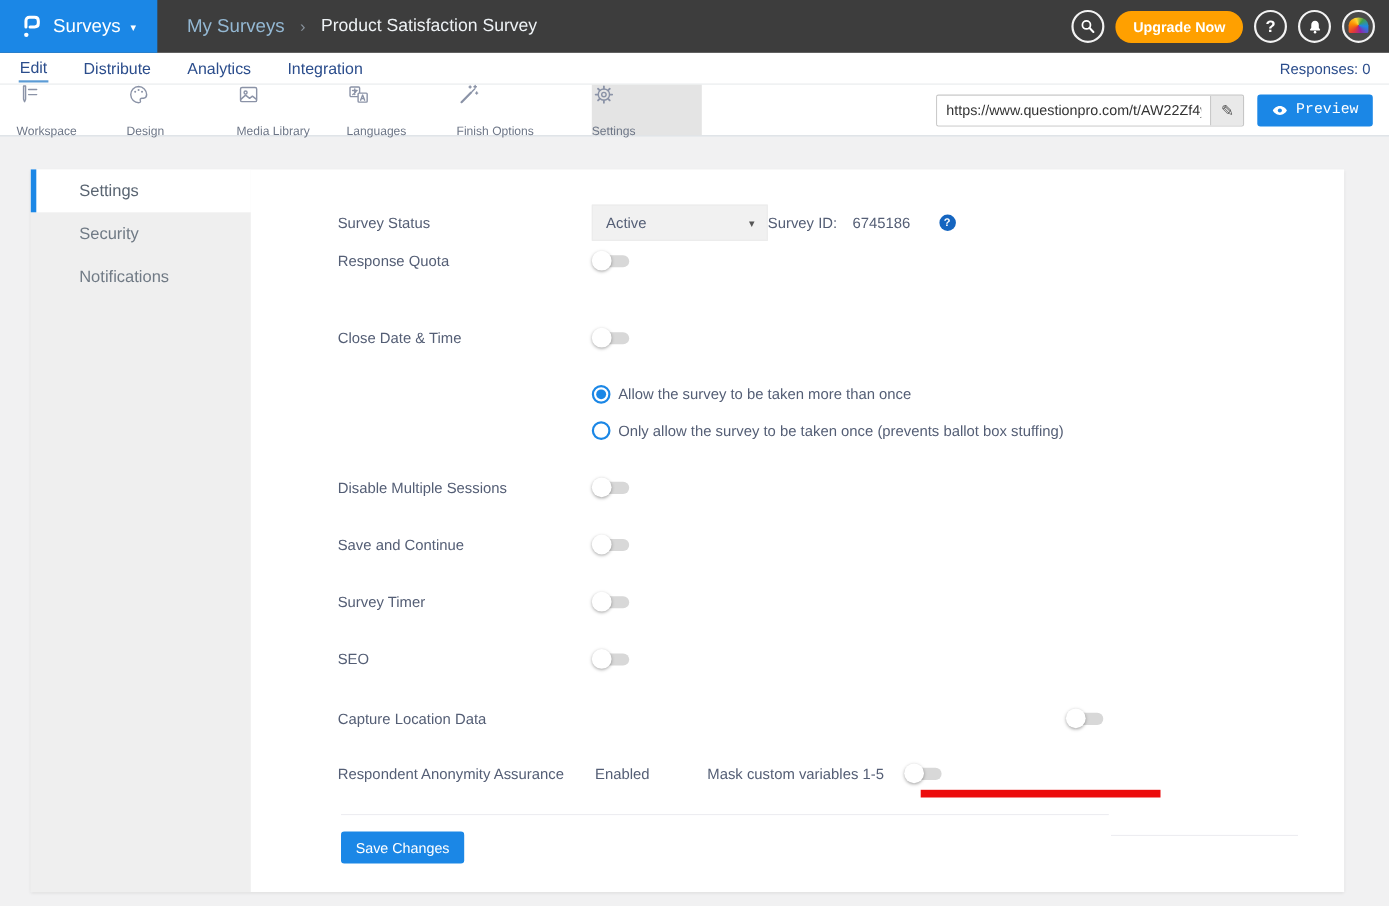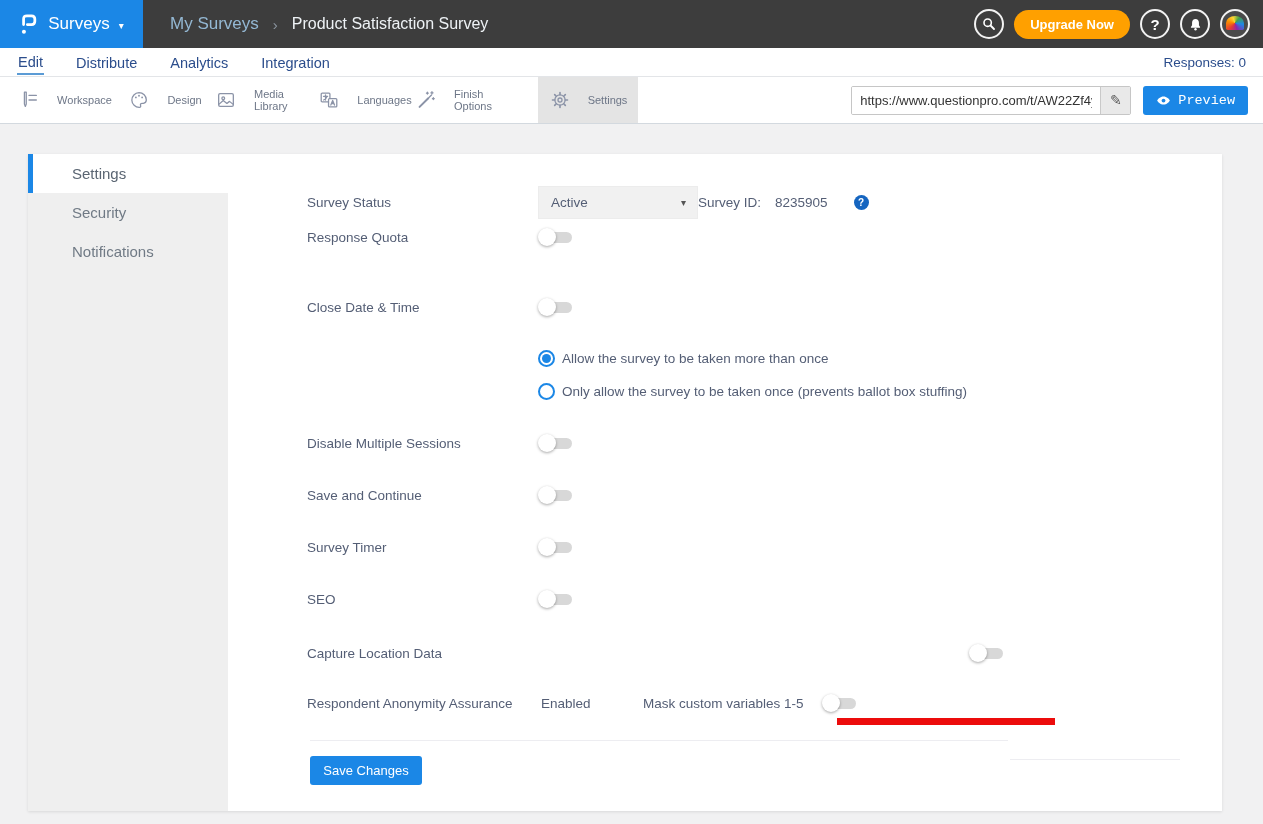--- a/index.html
+++ b/index.html
@@ -22,21 +22,21 @@
   .avatar-art { position:absolute; left:4px; top:5px; width:18px; height:14px; border-radius:50% 50% 10% 10%; background:conic-gradient(from 220deg,#e53935,#fb8c00,#fdd835,#43a047,#1e88e5,#8e24aa,#e53935); }
 
   
   .navrow { height:29px; background:#fff; border-bottom:1px solid #e3e5e8; display:flex; align-items:center; padding-left:17px; gap:31px; }
   .nav-item { font-size:14.5px; color:#2b4d8c; cursor:pointer; padding:4px 1px 3px; }
   .nav-item.active { border-bottom:2px solid #5b9bd5; }
   .responses { margin-left:auto; padding-right:17px; font-size:13.5px; color:#2b4d8c; }
 
   
   .toolbar { height:47px; background:#fff; border-bottom:1px solid #d3d9df; display:flex; align-items:stretch; padding-left:15px; }
-  .tool-tab { width:100px; display:flex; flex-direction:row; align-items:center; justify-content:center; gap:17px; cursor:pointer; }
+  .tool-tab { width:100px; display:flex; flex-direction:column; justify-content:center; gap:17px; cursor:pointer; }
   .tool-tab.active { background:#e4e4e4; margin-left:23px; }
   .tool-tab .tt-label { font-size:11px; color:#6d7687; }
   .tool-icon { height:22px; display:flex; align-items:flex-end; }
   .toolbar-right { margin-left:auto; display:flex; align-items:center; gap:12px; padding-right:15px; }
   .url-box { width:280px; height:29px; background:#fff; border:1px solid #c6c6c6; border-radius:2px; display:flex; overflow:hidden; }
   .url-input { flex:1; border:none; outline:none; font-size:13px; color:#333; padding:0 8px; font-family:"Liberation Sans",sans-serif; min-width:0; }
   .url-edit { width:30px; background:#e9e9e9; border-left:1px solid #c9c9c9; display:flex; align-items:center; justify-content:center; color:#555; font-size:14px; cursor:pointer; }
   .preview-btn { height:29px; padding:0 13px; background:#1b87e6; border:none; border-radius:3px; color:#fff; font-size:13.5px; display:flex; align-items:center; gap:7px; cursor:pointer;font-family:Liberation Mono, monospace; }
 
   
@@ -217,21 +217,21 @@
   <div class="form">
 
     <div class="frow" style="top:32px; height:33px;">
       <span class="flabel">Survey Status</span>
       <div class="fctrl">
         <div class="select">
           <span>Active</span>
           <span class="sel-caret">▾</span>
         </div>
         <span style="margin-left:0; font-size:13.5px; color:#545e75;">Survey ID:</span>
-        <span style="margin-left:14px; font-size:13.5px; color:#545e75;">8235905</span>
+        <span style="margin-left:14px; font-size:13.5px; color:#545e75;">6745186</span>
         <span class="help-dot" style="margin-left:26px;">?</span>
       </div>
     </div>
 
     <div class="frow" style="top:73px;text-align:right;">
       <span class="flabel">Response Quota</span>
       <span class="fctrl toggle">
           <span class="track"></span>
           <span class="knob"></span>
         </span>

